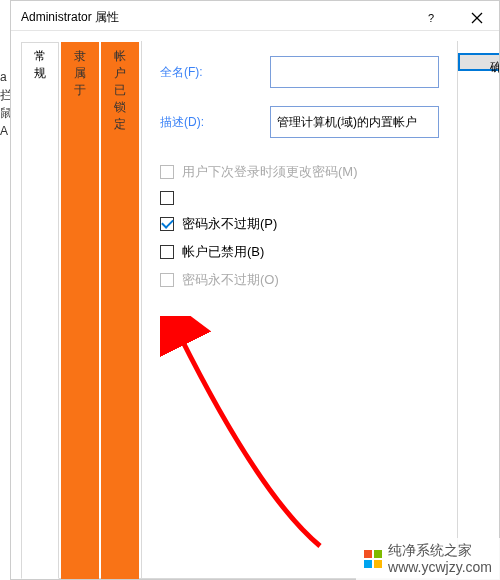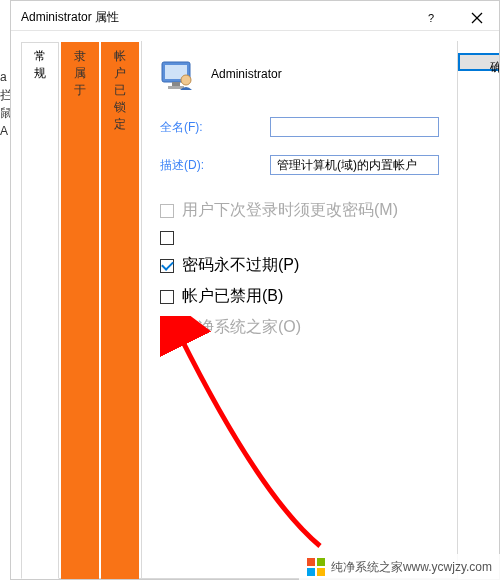--- a/index.html
+++ b/index.html
@@ -107,21 +107,21 @@
       align-items: center;
       margin-bottom: 18px;
     }
     .field-label {
       width: 110px;
       font-size: 12px;
       color: #3b82f6;
     }
     .field-input {
       flex: 1;
-      height: 20px;
+      height: 32px;
       border: 1px solid #7a9edb;
       padding: 2px 6px;
       font-size: 12px;
       font-family: inherit;
       outline: none;
     }
     .checkbox-group {
       margin-top: 25px;
     }
     .checkbox-row {
@@ -150,21 +150,21 @@
     .checkbox.checked::after {
       content: "";
       width: 9px;
       height: 5px;
       border-left: 2px solid #0078d7;
       border-bottom: 2px solid #0078d7;
       transform: rotate(-45deg);
       margin-top: -3px;
     }
     .checkbox-label {
-      font-size: 16px;
+      font-size: 13px;
     }
     .button-bar {
       display: flex;
       justify-content: flex-end;
       padding: 12px 10px 12px 0;
       gap: 8px;
     }
     .btn {
       min-width: 88px;
       height: 18px;
@@ -201,22 +201,22 @@
       width: 18px;
       height: 18px;
       display: grid;
       grid-template-columns: 1fr 1fr;
       grid-template-rows: 1fr 1fr;
       gap: 2px;
     }
     .watermark-logo span { display: block; }
     .watermark-text {
       display: flex;
-      flex-direction: row;
-      font-size: 12px;
+      flex-direction: column;
+      font-size: 14px;
       color: #555;
       line-height: 1.2;
     }
     .side-text {
       position: absolute;
       left: 0;
       top: 68px;
       font-size: 12px;
       color: #333;
       writing-mode: horizontal-tb;
@@ -251,31 +251,20 @@
 
   <div class="content">
     <div class="tabs">
       <div class="tab active"><span>常规</span></div>
       <div class="tab"><span>隶属于</span></div>
       <div class="tab"><span>帐户已锁定</span></div>
     </div>
 
     <div class="tab-body">
 
-      <div class="user-header">
-        <svg class="user-icon" viewBox="0 0 36 36">
-          <rect x="2" y="6" width="28" height="20" rx="2" fill="#5b8fd9" stroke="#3a6db8"></rect>
-          <rect x="5" y="9" width="22" height="14" fill="#cfe2f8"></rect>
-          <rect x="12" y="26" width="8" height="4" fill="#888"></rect>
-          <rect x="8" y="30" width="16" height="3" fill="#aaa"></rect>
-          <circle cx="26" cy="24" r="5" fill="#f0c890" stroke="#c09050"></circle>
-          <path d="M20 34 Q26 28 32 34 Z" fill="#3a6db8"></path>
-        </svg>
-        <span class="user-name">Administrator</span>
-      </div>
 
       <div class="field-row">
         <span class="field-label">全名(F):</span>
         <input class="field-input" type="text" value="" style="">
       </div>
 
       <div class="field-row">
         <span class="field-label">描述(D):</span>
         <input class="field-input" type="text" value="管理计算机(域)的内置帐户" style="">
       </div>
@@ -291,21 +280,21 @@
         <div class="checkbox-row">
           <span class="checkbox checked"></span>
           <span class="checkbox-label">密码永不过期(P)</span>
         </div>
         <div class="checkbox-row">
           <span class="checkbox"></span>
           <span class="checkbox-label">帐户已禁用(B)</span>
         </div>
         <div class="checkbox-row disabled">
           <span class="checkbox"></span>
-          <span class="checkbox-label">纯净系统之家(O)</span>
+          <span class="checkbox-label">密码永不过期(O)</span>
         </div>
       </div>
 
       <svg class="arrow-annotation" viewBox="0 0 200 240">
         <defs>
           <marker id="arrowhead" markerWidth="12" markerHeight="12" refX="2" refY="6" orient="auto">
             <polygon points="0 0, 12 6, 0 12" fill="#ff0000"></polygon>
           </marker>
         </defs>
         <path d="M 160 230 Q 100 180 20 20" stroke="#ff0000" stroke-width="5" fill="none" marker-end="url(#arrowhead)"></path>

